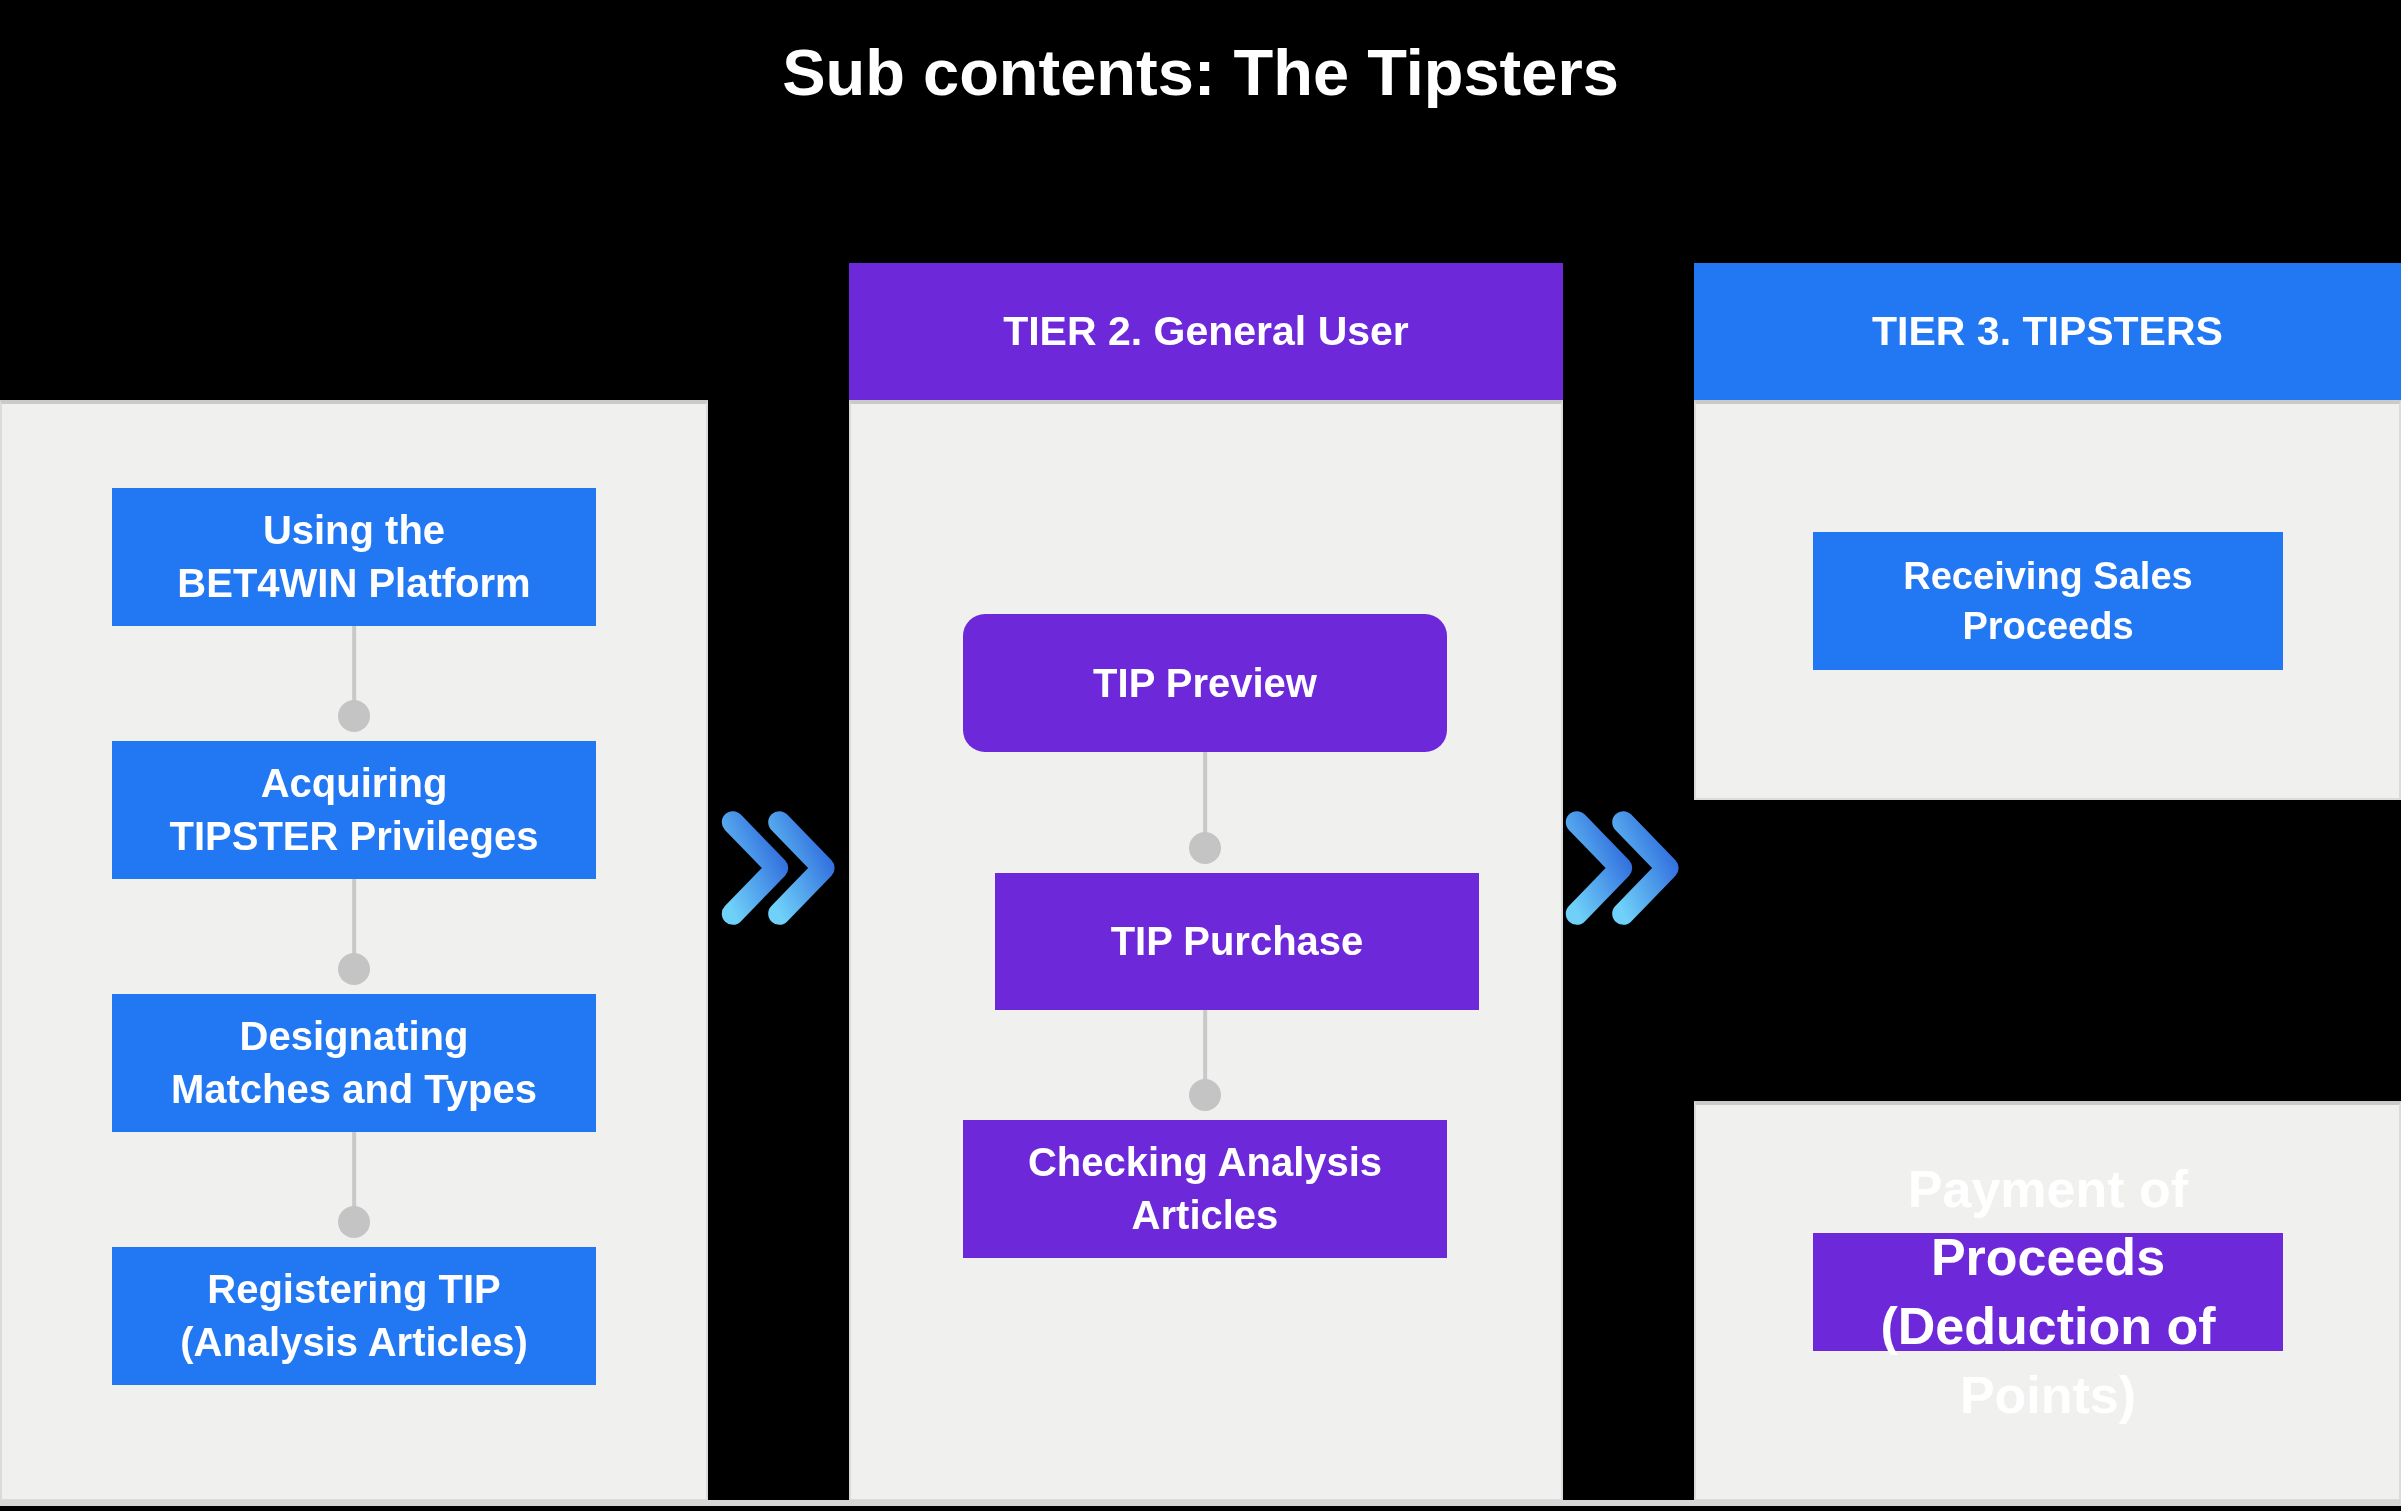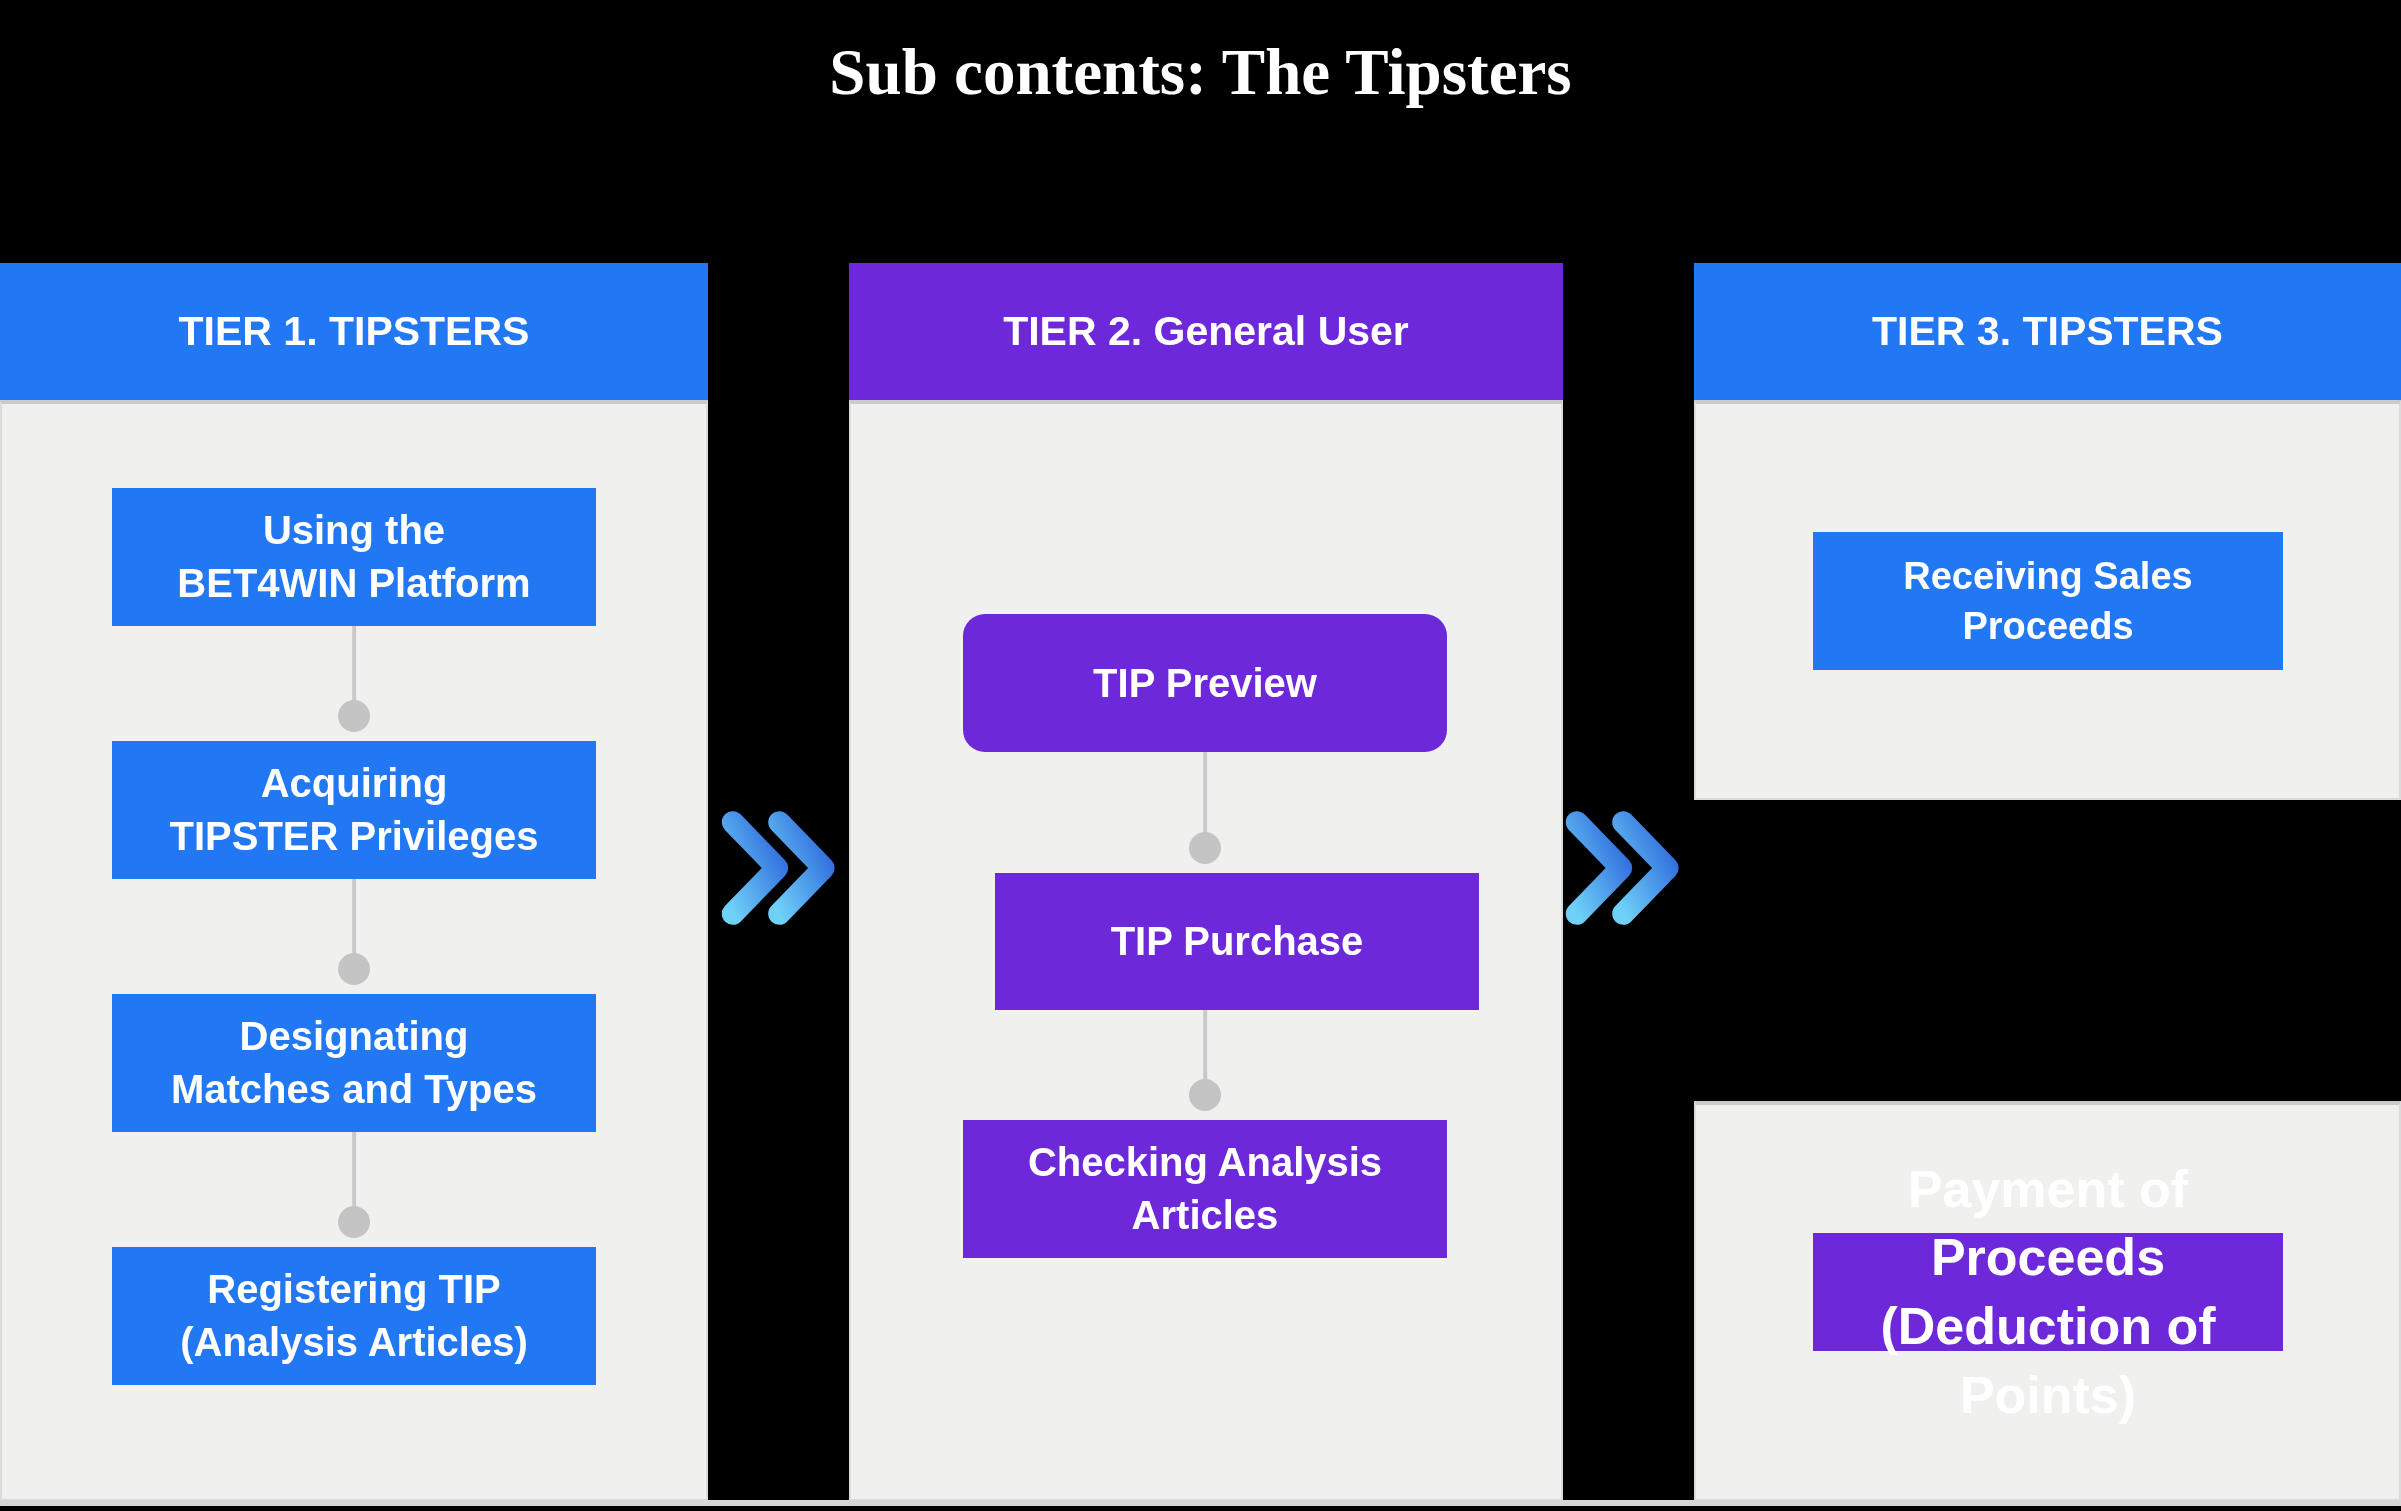--- a/index.html
+++ b/index.html
@@ -12,21 +12,20 @@
     overflow: hidden;
   }
   .title {
     position: absolute;
     top: 35px; left: 0; width: 100%;
     text-align: center;
     color: #ffffff;
     font-size: 65px;
     font-weight: 800;
     letter-spacing: 0px;
-    font-family: Liberation Serif, serif;
   }
   .panel-header {
     position: absolute;
     height: 137px;
     display: flex; align-items: center; justify-content: center;
     color: #ffffff;
     font-size: 41px;
     font-weight: 700;
   }
   .panel-body {
@@ -69,21 +68,20 @@
     background: #D6D6D6;
   }
 </style>
 </head>
 <body>
 
 <div id="canvas">
 
   <div class="title">Sub contents: The Tipsters</div>
 
-  <div class="panel-header blue" style="left:0; top:263px; width:708px;">TIER 1. TIPSTERS</div>
   <div class="panel-body" style="left:0; top:400px; width:708px; height:1101px;"></div>
 
   <div class="step blue" style="left:112px; top:488px; width:484px; height:138px;">Using the
 BET4WIN Platform</div>
   <div class="connector" style="left:332px; top:626px; height:115px;">
     <div class="line" style="height:82px;"></div>
     <div class="dot"></div>
   </div>
   <div class="step blue" style="left:112px; top:741px; width:484px; height:138px;">Acquiring
 TIPSTER Privileges</div>

